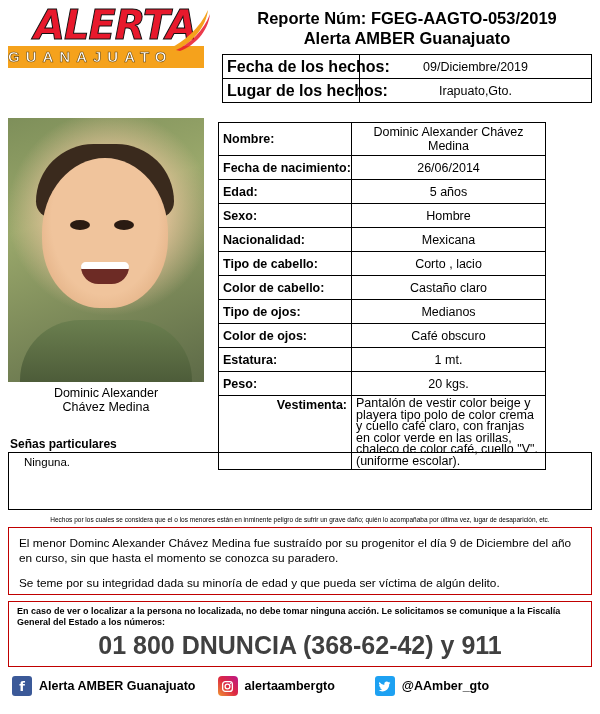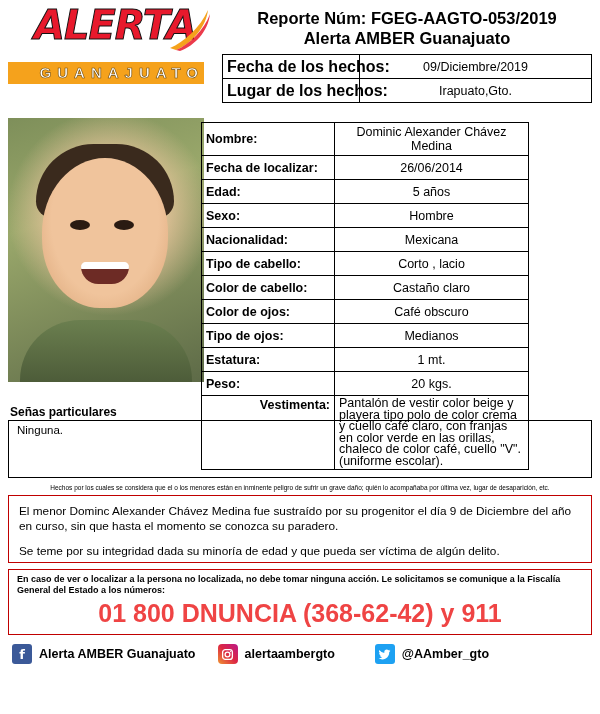--- a/index.html
+++ b/index.html
@@ -59,24 +59,24 @@
     color: #3aa535;
     -webkit-text-stroke: 1px #111;
     padding-left: 10px;
   }
   .gto-bar {
     background: #f5a21c;
     color: #ffffff;
     font-weight: bold;
     font-size: 15px;
     letter-spacing: 6px;
-    text-align: right;
+    text-align: left;
     padding: 2px 0 3px 0;
     width: 196px;
-    margin-top: 18px;
+    margin-top: 2px;
     -webkit-text-stroke: 0.6px #6b4708;
   }
   .swoosh {
     position: absolute;
     right: 6px;
     top: 2px;
     width: 46px;
     height: 44px;
   }
 
@@ -185,21 +185,21 @@
   }
   td.val {
     text-align: center;
   }
   .hechos-tbl td { height: 22px; font-size: 13px; }
   .hechos-tbl td.lbl { font-size: 16px; }
 
   
   .details {
     position: absolute;
-    left: 201px;
+    left: 218px;
     top: 122px;
     width: 328px;
   }
   .details td.lbl {
     width: 124px;
     text-align: left;
     padding-left: 4px;
   }
   .details td.val {
     text-align: center;
@@ -219,21 +219,21 @@
   
   .senas-label {
     font-weight: bold;
     font-size: 12px;
     padding: 2px 0 1px 2px;
   }
   .senas-box {
     border: 1px solid #000;
     height: 58px;
     font-size: 11.5px;
-    padding: 3px 8px;
+    padding: 3px 15px;
     box-sizing: border-box;
   }
   .hechos-note {
     font-size: 6.5px;
     text-align: center;
     padding: 6px 2px 3px 2px;
     line-height: 8px;
   }
   .narrative {
     border: 1px solid #c00000;
@@ -251,21 +251,21 @@
     margin-top: 6px;
     padding: 4px 8px 6px 8px;
     box-sizing: border-box;
   }
   .contact-text {
     font-size: 9px;
     font-weight: bold;
     line-height: 11px;
   }
   .phone {
-    color: #ef4444;
+    color: #404040;
     font-weight: bold;
     font-size: 25px;
     text-align: center;
     line-height: 30px;
     padding-top: 2px;
   }
 
   
   .social {
     display: flex;
@@ -317,20 +317,22 @@
 
       <div class="photo-wrap">
         <div class="photo">
           <div class="hair"></div>
           <div class="face"></div>
           <div class="eye l"></div>
           <div class="eye r"></div>
           <div class="mouth"></div>
           <div class="body-shirt"></div>
         </div>
+        <div class="photo-caption" style="white-space: pre-line;">Dominic Alexander
+Chávez Medina</div>
       </div>
     </div>
 
     <div class="right-col">
       <div class="report-title">
         <span>Reporte Núm:</span>
         <span>FGEG-AAGTO-053/2019</span>
         <br>
         <span>Alerta AMBER Guanajuato</span>
       </div>
@@ -351,21 +353,21 @@
   </div>
 
   <div class="details">
     <table class="tbl">
       <tbody>
           <tr>
         <td class="lbl">Nombre:</td>
         <td class="val">Dominic Alexander Chávez Medina</td>
       </tr>
       <tr>
-        <td class="lbl">Fecha de localizar:</td>
+        <td class="lbl">Fecha de nacimiento:</td>
         <td class="val">26/06/2014</td>
       </tr>
       <tr>
         <td class="lbl">Edad:</td>
         <td class="val">5 años</td>
       </tr>
       <tr>
         <td class="lbl">Sexo:</td>
         <td class="val">Hombre</td>
       </tr>
@@ -375,26 +377,26 @@
       </tr>
       <tr>
         <td class="lbl">Tipo de cabello:</td>
         <td class="val">Corto , lacio</td>
       </tr>
       <tr>
         <td class="lbl">Color de cabello:</td>
         <td class="val">Castaño claro</td>
       </tr>
       <tr>
+        <td class="lbl">Tipo de ojos:</td>
+        <td class="val">Medianos</td>
+      </tr>
+      <tr>
         <td class="lbl">Color de ojos:</td>
         <td class="val">Café obscuro</td>
-      </tr>
-      <tr>
-        <td class="lbl">Tipo de ojos:</td>
-        <td class="val">Medianos</td>
       </tr>
       <tr>
         <td class="lbl">Estatura:</td>
         <td class="val">1 mt.</td>
       </tr>
       <tr>
         <td class="lbl">Peso:</td>
         <td class="val">20 kgs.</td>
       </tr>
       <tr class="vest-row">

